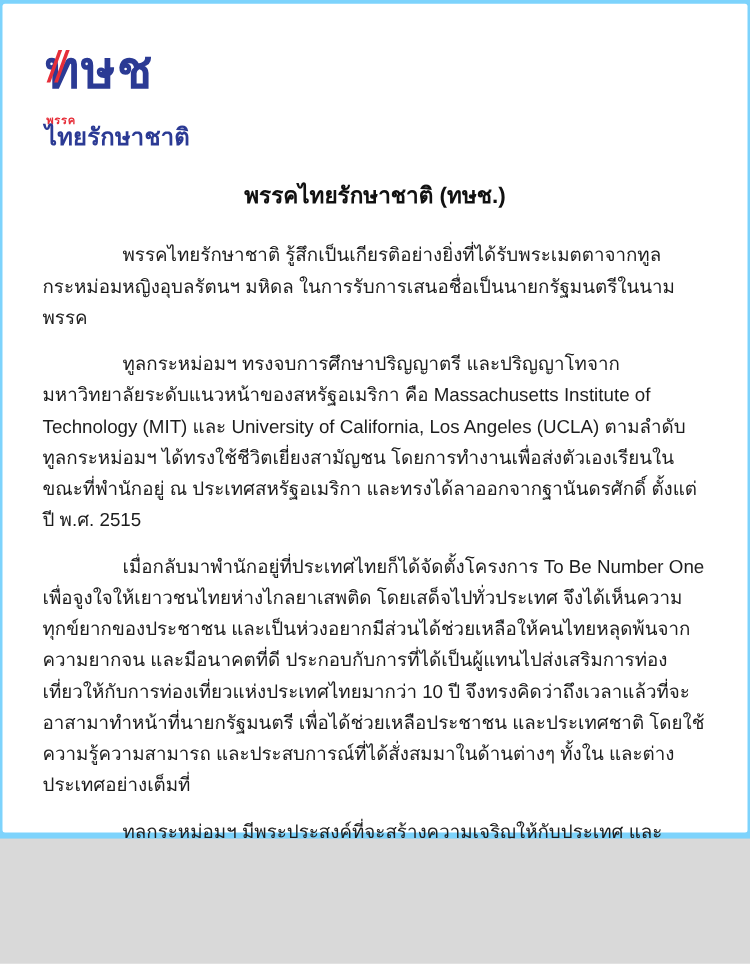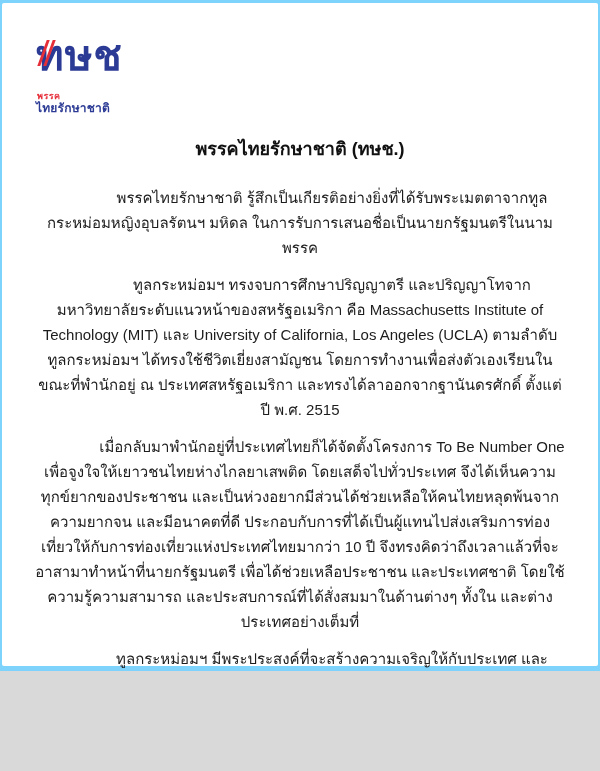--- a/index.html
+++ b/index.html
@@ -53,24 +53,25 @@
   .logo-prefix {
     display: block;
     font-size: 9px;
     font-weight: bold;
     color: #e62e39;
     letter-spacing: 0.5px;
     margin: 16px 0 1px 1px;
   }
   .logo-name {
     display: block;
-    font-size: 12px;
+    font-size: 19px;
     font-weight: bold;
     color: #2b3a94;
     letter-spacing: 0.2px;
+    font-family: Liberation Mono, monospace;
   }
 
   
   .title-block { margin-top: 20px; text-align: center; }
   .title-main {
     font-size: 19px;
     font-weight: bold;
     color: #111111;
     margin: 0 0 10px 0;
   }
@@ -82,21 +83,21 @@
   }
 
   
   .content { margin-top: 22px; }
   .para {
     font-size: 15px;
     line-height: 25px;
     color: #1d1d1d;
     text-indent: 64px;
     margin: 0 0 12px 0;
-    text-align: center;
+    text-align: left;
   }
 </style>
 </head>
 <body>
 
 <div class="viewport">
   <div class="page">
 
     <div class="logo">
       <div class="logo-abbr">ทษช</div>

